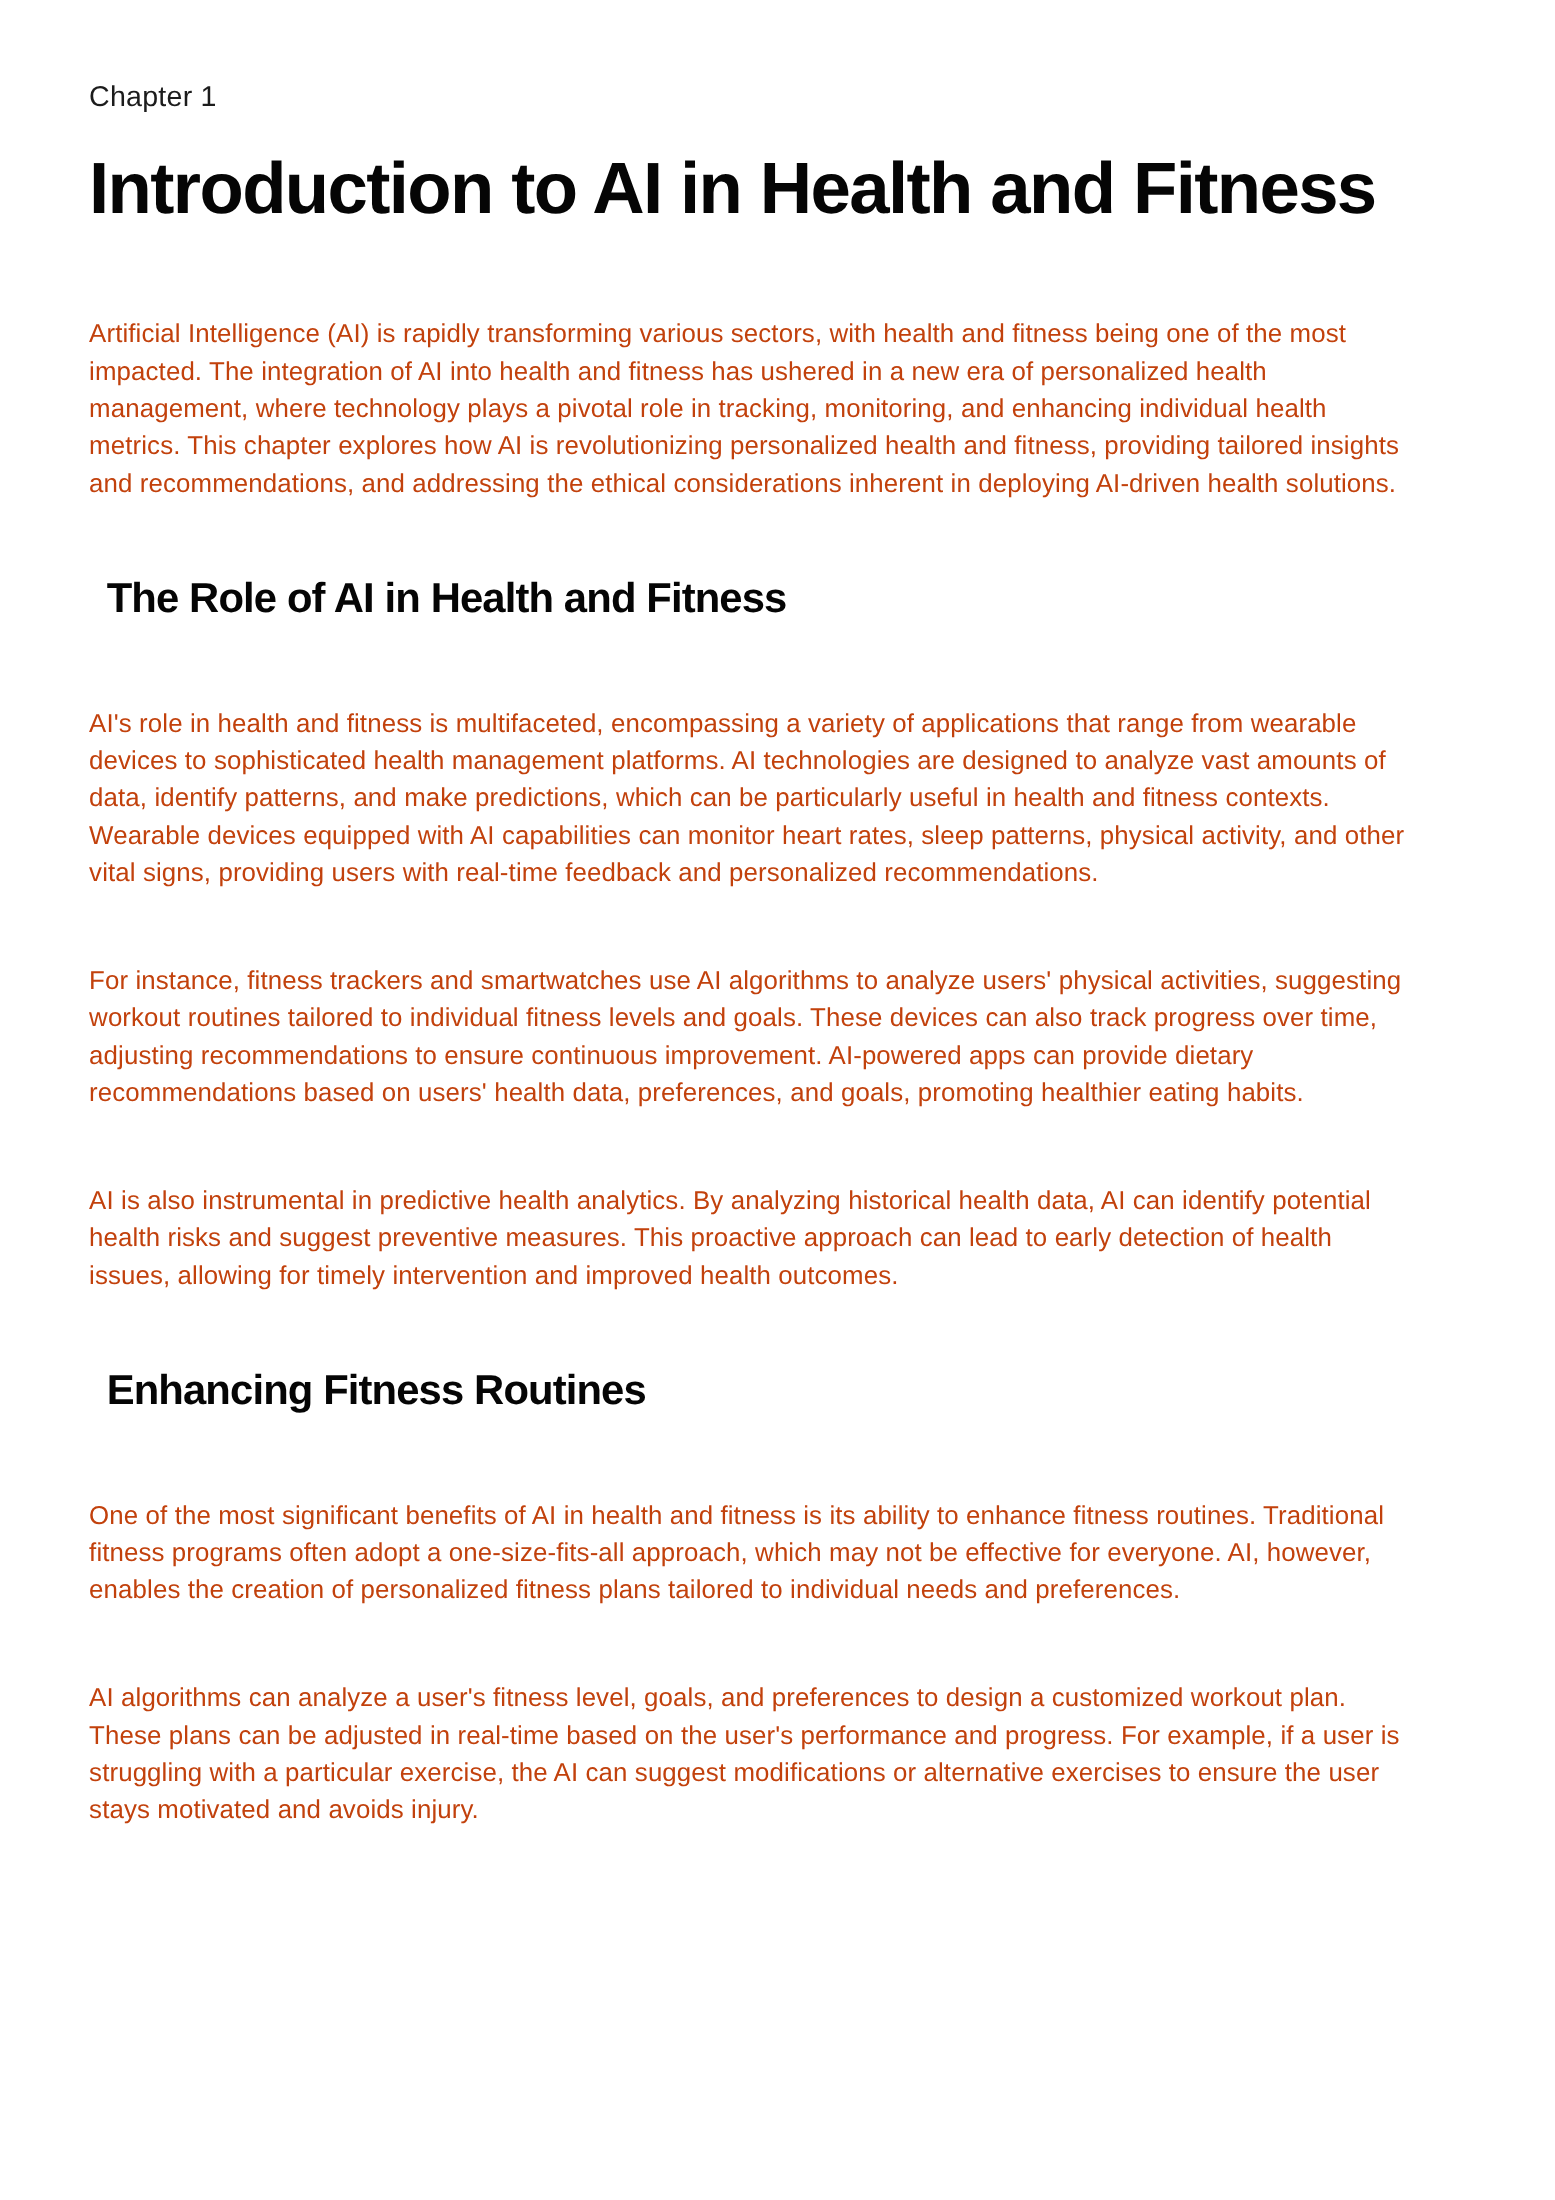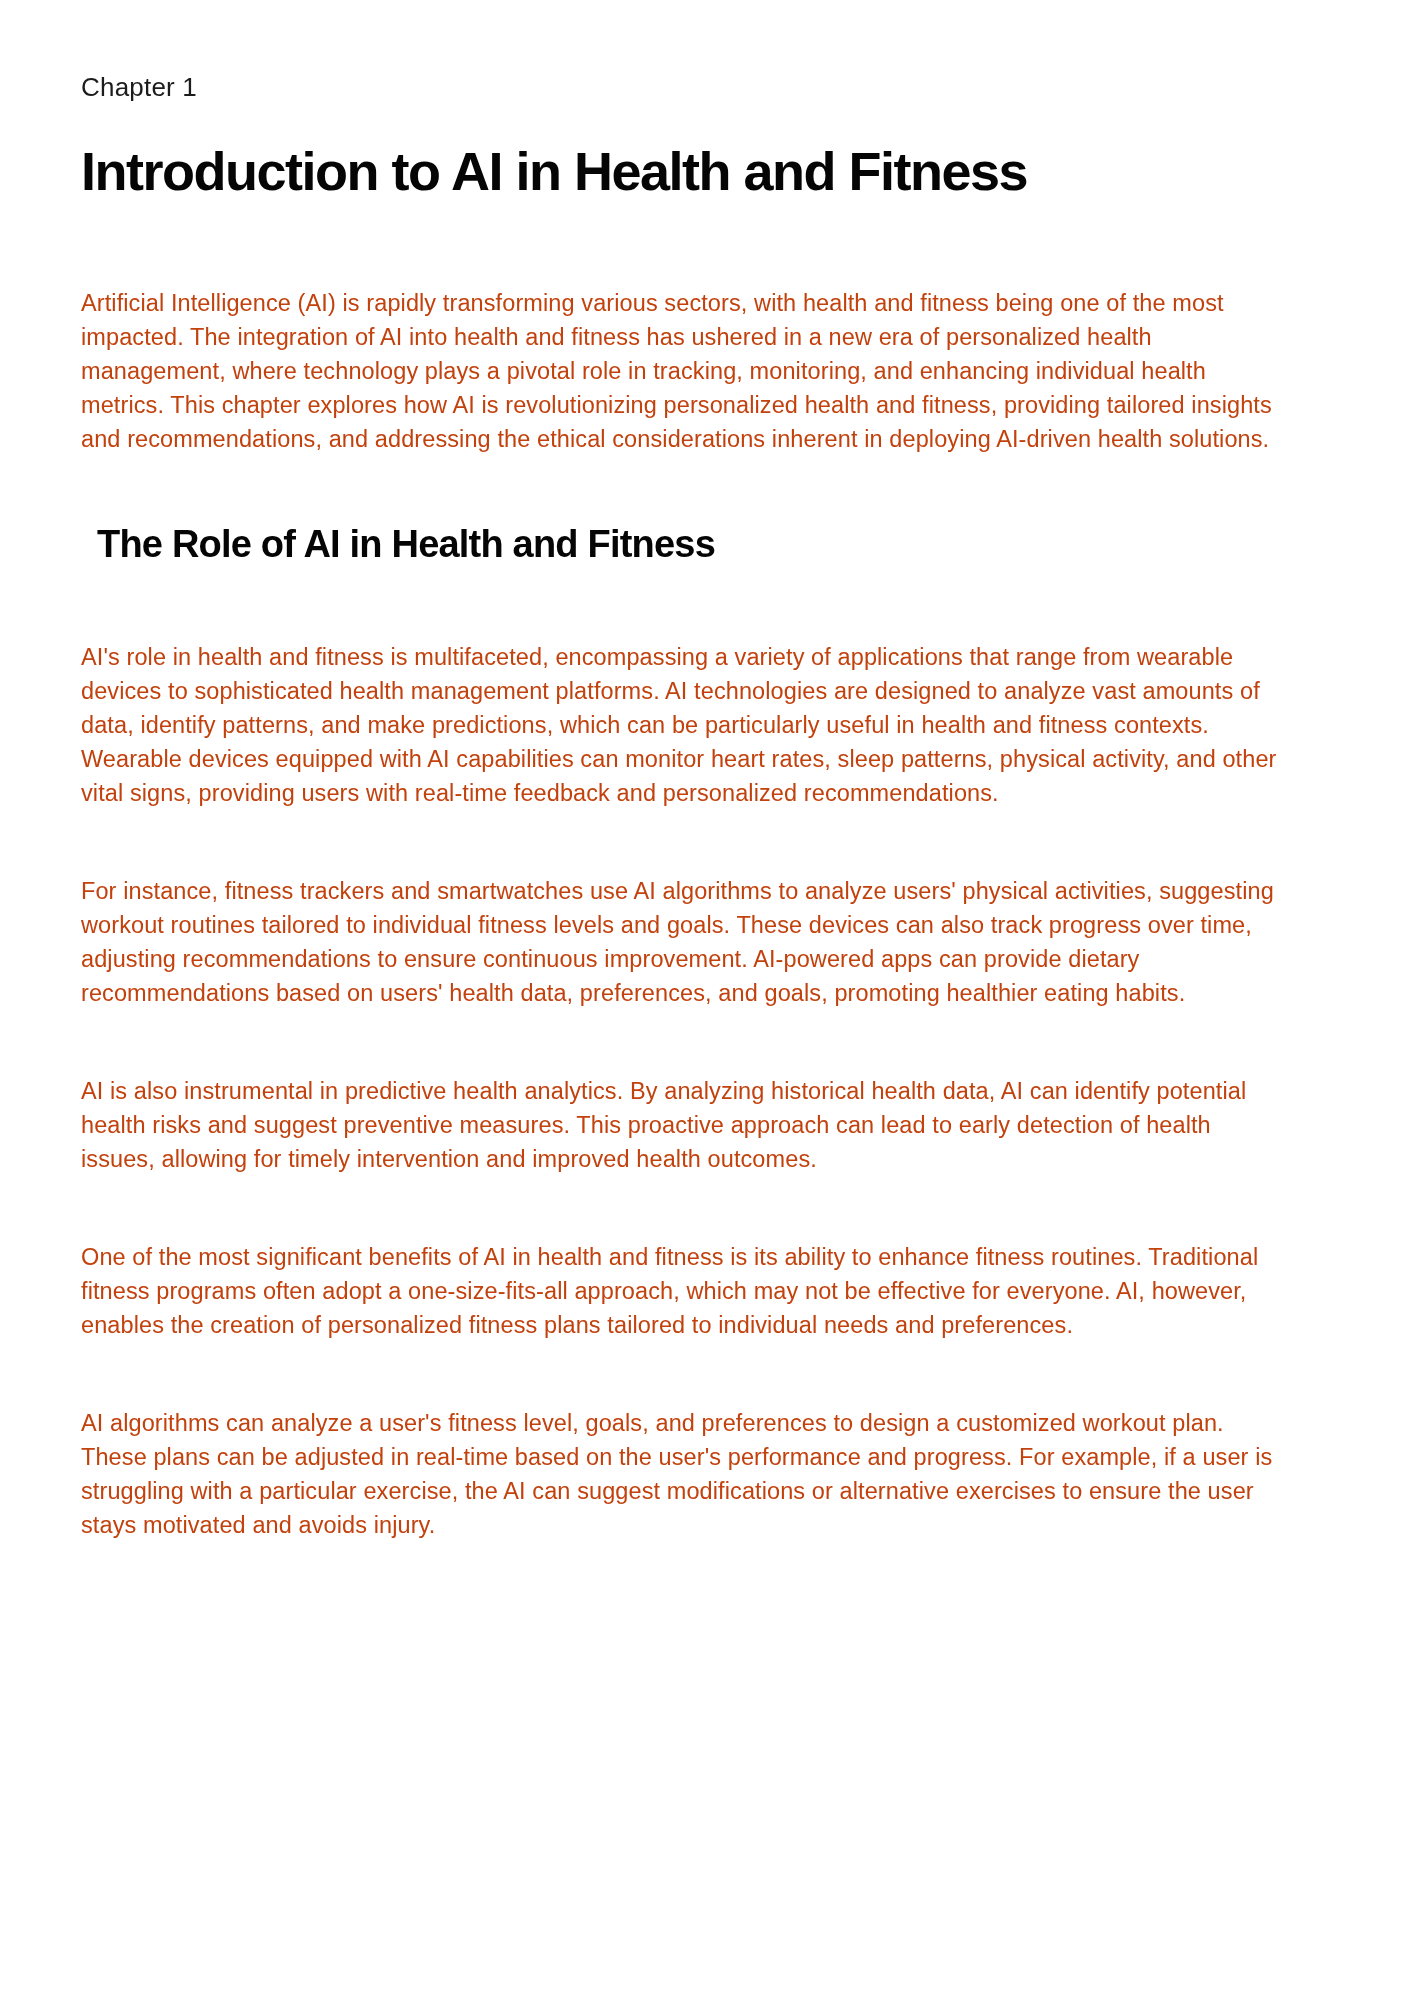--- a/index.html
+++ b/index.html
@@ -18,21 +18,21 @@
   }
   .chapter {
     font-size: 26px;
     line-height: 34px;
     font-weight: 400;
     color: #1c1c1c;
     margin: 0 0 36px 0;
     letter-spacing: 0.2px;
   }
   h1.title {
-    font-size: 54px;
+    font-size: 66px;
     line-height: 62px;
     font-weight: 700;
     color: #050505;
     letter-spacing: -1.5px;
     margin: 0 0 84px 0;
   }
   h2.section-heading {
     font-size: 38px;
     line-height: 48px;
     font-weight: 700;
@@ -62,18 +62,19 @@
   <p class="body-text">Artificial Intelligence (AI) is rapidly transforming various sectors, with health and fitness being one of the most impacted. The integration of AI into health and fitness has ushered in a new era of personalized health management, where technology plays a pivotal role in tracking, monitoring, and enhancing individual health metrics. This chapter explores how AI is revolutionizing personalized health and fitness, providing tailored insights and recommendations, and addressing the ethical considerations inherent in deploying AI-driven health solutions.</p>
 
   <h2 class="section-heading">The Role of AI in Health and Fitness</h2>
 
   <p class="body-text">AI's role in health and fitness is multifaceted, encompassing a variety of applications that range from wearable devices to sophisticated health management platforms. AI technologies are designed to analyze vast amounts of data, identify patterns, and make predictions, which can be particularly useful in health and fitness contexts. Wearable devices equipped with AI capabilities can monitor heart rates, sleep patterns, physical activity, and other vital signs, providing users with real-time feedback and personalized recommendations.</p>
 
   <p class="body-text">For instance, fitness trackers and smartwatches use AI algorithms to analyze users' physical activities, suggesting workout routines tailored to individual fitness levels and goals. These devices can also track progress over time, adjusting recommendations to ensure continuous improvement. AI-powered apps can provide dietary recommendations based on users' health data, preferences, and goals, promoting healthier eating habits.</p>
 
   <p class="body-text">AI is also instrumental in predictive health analytics. By analyzing historical health data, AI can identify potential health risks and suggest preventive measures. This proactive approach can lead to early detection of health issues, allowing for timely intervention and improved health outcomes.</p>
 
+  <h2 class="section-heading">Enhancing Fitness Routines</h2>
 
   <p class="body-text">One of the most significant benefits of AI in health and fitness is its ability to enhance fitness routines. Traditional fitness programs often adopt a one-size-fits-all approach, which may not be effective for everyone. AI, however, enables the creation of personalized fitness plans tailored to individual needs and preferences.</p>
 
   <p class="body-text">AI algorithms can analyze a user's fitness level, goals, and preferences to design a customized workout plan. These plans can be adjusted in real-time based on the user's performance and progress. For example, if a user is struggling with a particular exercise, the AI can suggest modifications or alternative exercises to ensure the user stays motivated and avoids injury.</p>
 
 </div>
 
 </body></html>

